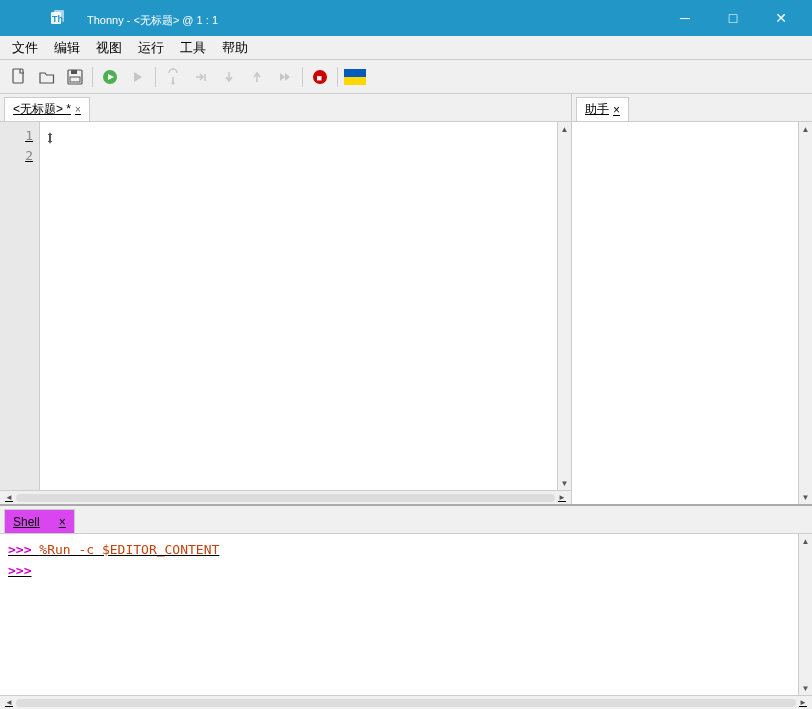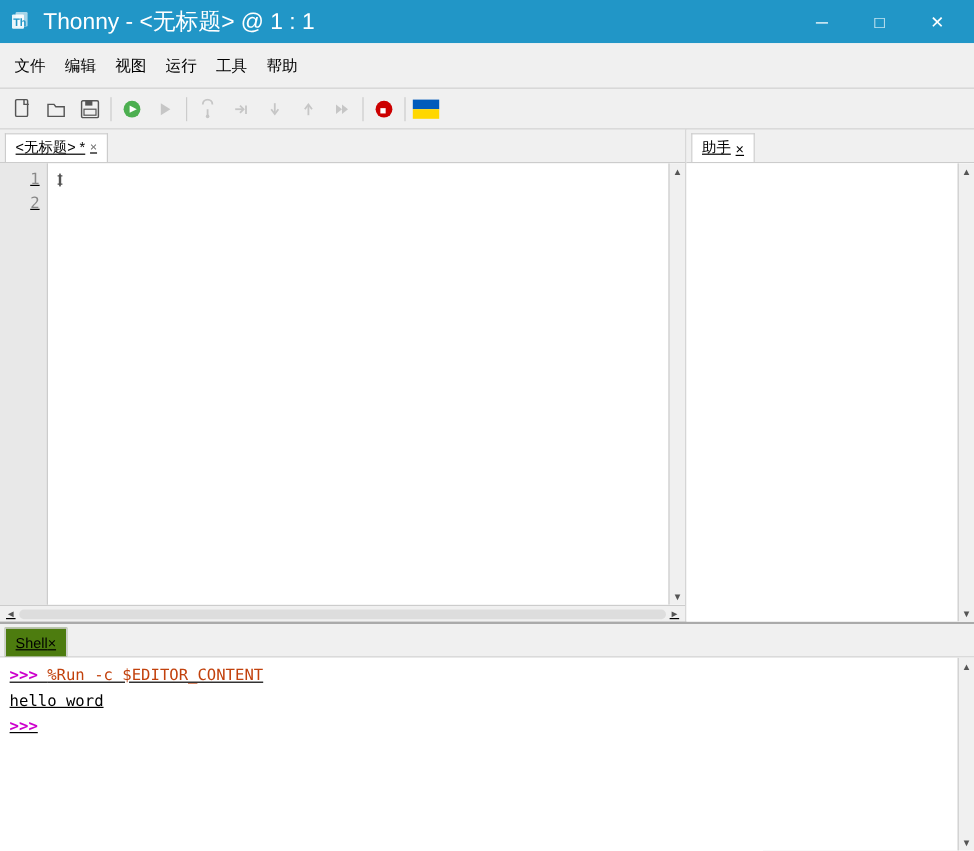--- a/index.html
+++ b/index.html
@@ -17,32 +17,33 @@
       background: #2196c7;
       height: 36px;
       display: flex;
       align-items: center;
       justify-content: space-between;
       padding: 0 8px;
       color: white;
     }
     #title-left {
       display: flex;
-      align-items: center;
-      gap: 8px;
+      align-items: flex-end;
+      gap: 18px;
+      margin-left: 41px;
     }
     #app-icon {
       width: 20px;
       height: 20px;
       display: flex;
       align-items: center;
       justify-content: center;
     }
     #title-text {
-      font-size: 19px;
+      font-size: 11px;
       color: white;
     }
     #window-controls {
       display: flex;
       gap: 2px;
     }
     .win-btn {
       width: 46px;
       height: 28px;
       display: flex;
@@ -51,21 +52,21 @@
       cursor: pointer;
       font-size: 14px;
       color: white;
       background: transparent;
       border: none;
     }
 
     
     #menu-bar {
       background: #f0f0f0;
-      height: 38px;
+      height: 24px;
       display: flex;
       align-items: center;
       padding: 0 4px;
       border-bottom: 1px solid #ccc;
     }
     .menu-item {
       padding: 2px 8px;
       cursor: pointer;
       font-size: 13px;
     }
@@ -289,22 +290,22 @@
       display: flex;
       align-items: flex-end;
       border-bottom: 1px solid #ccc;
       padding-left: 4px;
     }
     .shell-tab {
       height: 24px;
       padding: 0 8px;
       display: flex;
       align-items: center;
-      gap: 0;
-      background: #4d7c0f;
+      gap: 19px;
+      background: #d946ef;
       border: 1px solid #ccc;
       border-bottom: none;
       cursor: pointer;
       font-size: 12px;
     }
     #shell-body {
       flex: 1;
       background: white;
       display: flex;
       overflow: hidden;
@@ -541,23 +542,20 @@
         <span>Shell</span>
         <span class="close-x">×</span>
       </div>
     </div>
     <div id="shell-body">
       <div id="shell-content">
         <div>
           <span class="shell-prompt">&gt;&gt;&gt; </span><span class="shell-cmd">%Run -c $EDITOR_CONTENT</span>
         </div>
         <div>
-          <span class="shell-output">hello word</span>
-        </div>
-        <div>
           <span class="shell-prompt">&gt;&gt;&gt; </span>
         </div>
       </div>
 
       <div id="shell-vscroll">
         <div class="vscroll-arrow">▲</div>
         <div style="flex:1;"></div>
         <div class="vscroll-arrow">▼</div>
       </div>
     </div>

